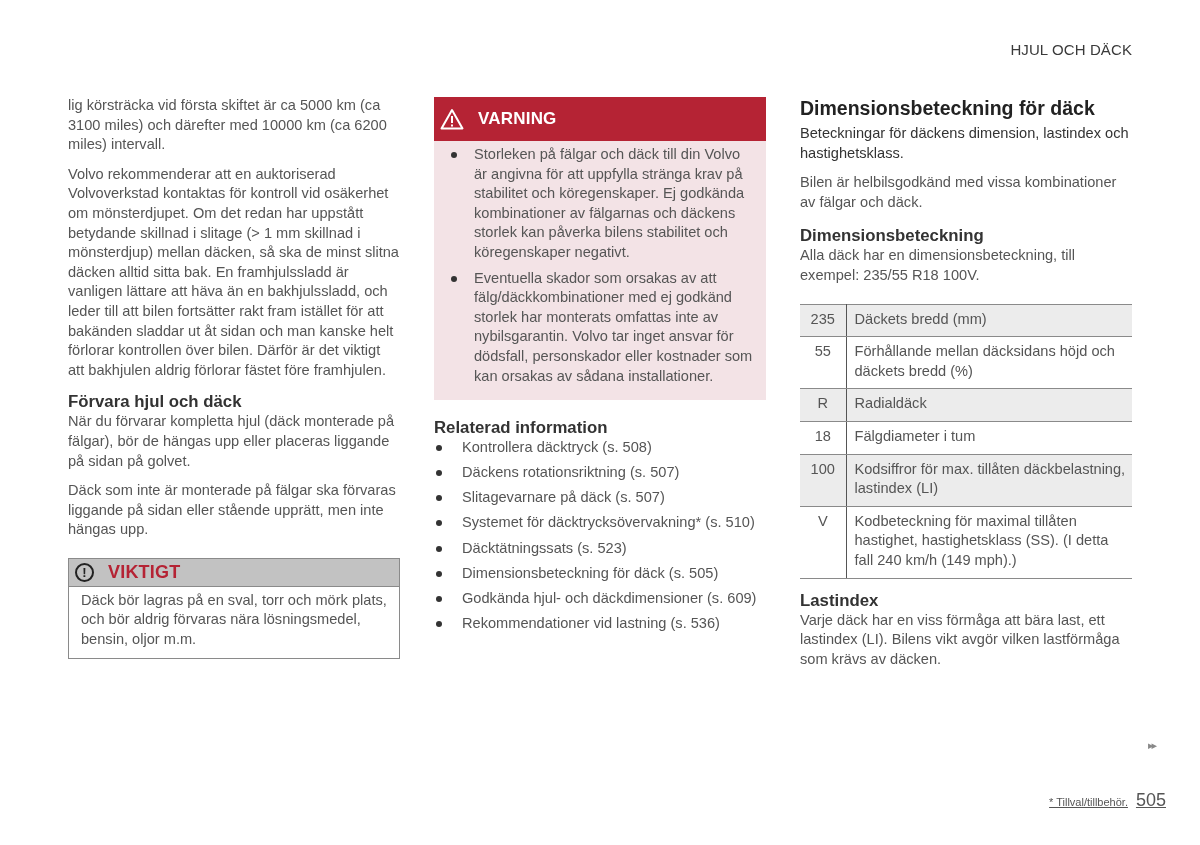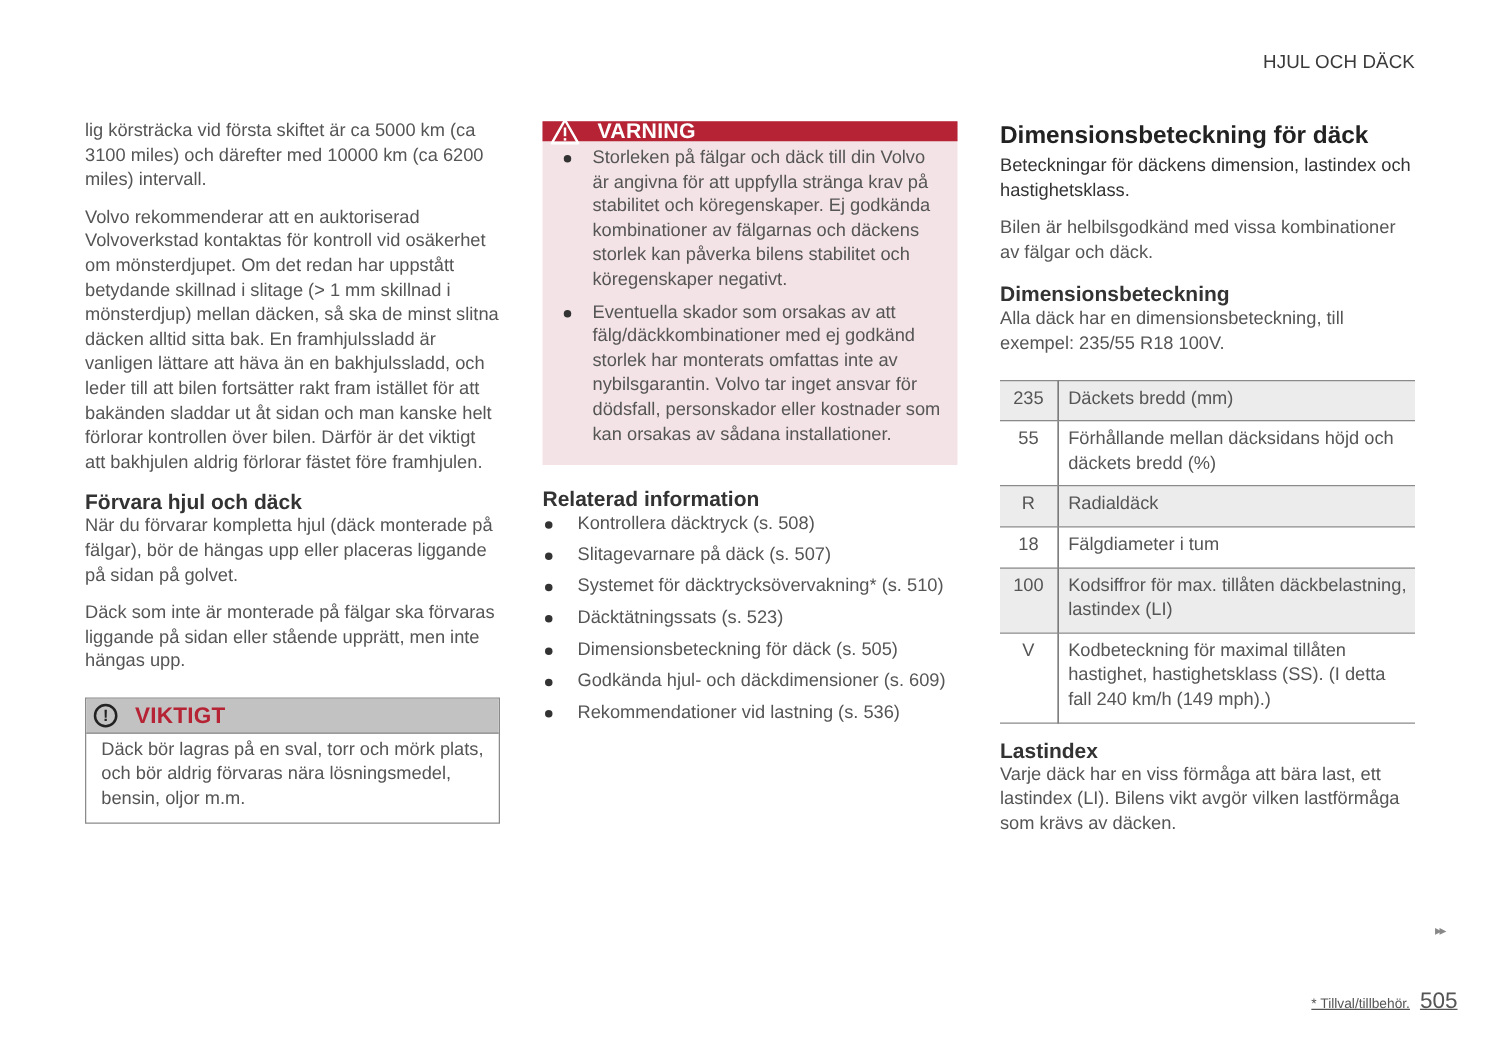--- a/index.html
+++ b/index.html
@@ -21,21 +21,21 @@
 
     
     .notice { border: 1px solid #8a8a8a; margin-top: 18px; }
     .notice-head { background: #c2c2c2; height: 28px; display: flex; align-items: center; padding-left: 6px; border-bottom: 1px solid #8a8a8a; }
     .notice-icon { width: 19px; height: 19px; border: 2px solid #222; border-radius: 50%; display: flex; align-items: center; justify-content: center; font-weight: bold; font-size: 13px; color: #222; line-height: 1; }
     .notice-title { color: #b52334; font-weight: bold; font-size: 18px; margin-left: 14px; letter-spacing: 0.2px; }
     .notice-body { padding: 4px 12px 8px 12px; color: #555; }
 
     
     .warning { background: #f3e3e6; margin-top: 1px; }
-    .warning-head { background: #b52334; height: 16px; display: flex; align-items: center; padding-left: 6px; }
+    .warning-head { background: #b52334; height: 44px; display: flex; align-items: center; padding-left: 6px; }
     .warning-icon { width: 24px; height: 22px; }
     .warning-title { color: #fff; font-weight: bold; font-size: 17px; margin-left: 14px; letter-spacing: 0.2px; }
     .warning-body { padding: 4px 10px 8px 10px; }
     .bullets { list-style: none; }
     .bullets li { position: relative; padding-left: 30px; margin-bottom: 6px; color: #555; }
     .bullets li .dot { position: absolute; left: 6px; top: 7px; width: 6px; height: 6px; border-radius: 50%; background: #333; }
     .warning .bullets li { padding-left: 30px; }
     .warning .bullets li .dot { left: 7px; }
 
     .related-title { font-weight: bold; font-size: 16.8px; color: #333; line-height: 20px; margin-top: 18px; }
@@ -90,20 +90,21 @@
         <li><span class="dot"></span><span>Storleken på fälgar och däck till din Volvo är angivna för att uppfylla stränga krav på stabilitet och köregenskaper. Ej godkända kombinationer av fälgarnas och däckens storlek kan påverka bilens stabilitet och köregenskaper negativt.</span></li>
         <li><span class="dot"></span><span>Eventuella skador som orsakas av att fälg/däckkombinationer med ej godkänd storlek har monterats omfattas inte av nybilsgarantin. Volvo tar inget ansvar för dödsfall, personskador eller kostnader som kan orsakas av sådana installationer.</span></li>
       </ul>
     </div>
   </div>
 
   <div class="related">
     <div class="related-title">Relaterad information</div>
     <ul class="bullets">
       <li><span class="dot"></span><span>Kontrollera däcktryck (s. 508)</span></li>
+      <li><span class="dot"></span><span>Däckens rotationsriktning (s. 507)</span></li>
       <li><span class="dot"></span><span>Slitagevarnare på däck (s. 507)</span></li>
       <li><span class="dot"></span><span>Systemet för däcktrycksövervakning* (s. 510)</span></li>
       <li><span class="dot"></span><span>Däcktätningssats (s. 523)</span></li>
       <li><span class="dot"></span><span>Dimensionsbeteckning för däck (s. 505)</span></li>
       <li><span class="dot"></span><span>Godkända hjul- och däckdimensioner (s. 609)</span></li>
       <li><span class="dot"></span><span>Rekommendationer vid lastning (s. 536)</span></li>
     </ul>
   </div>
 </div>
 

